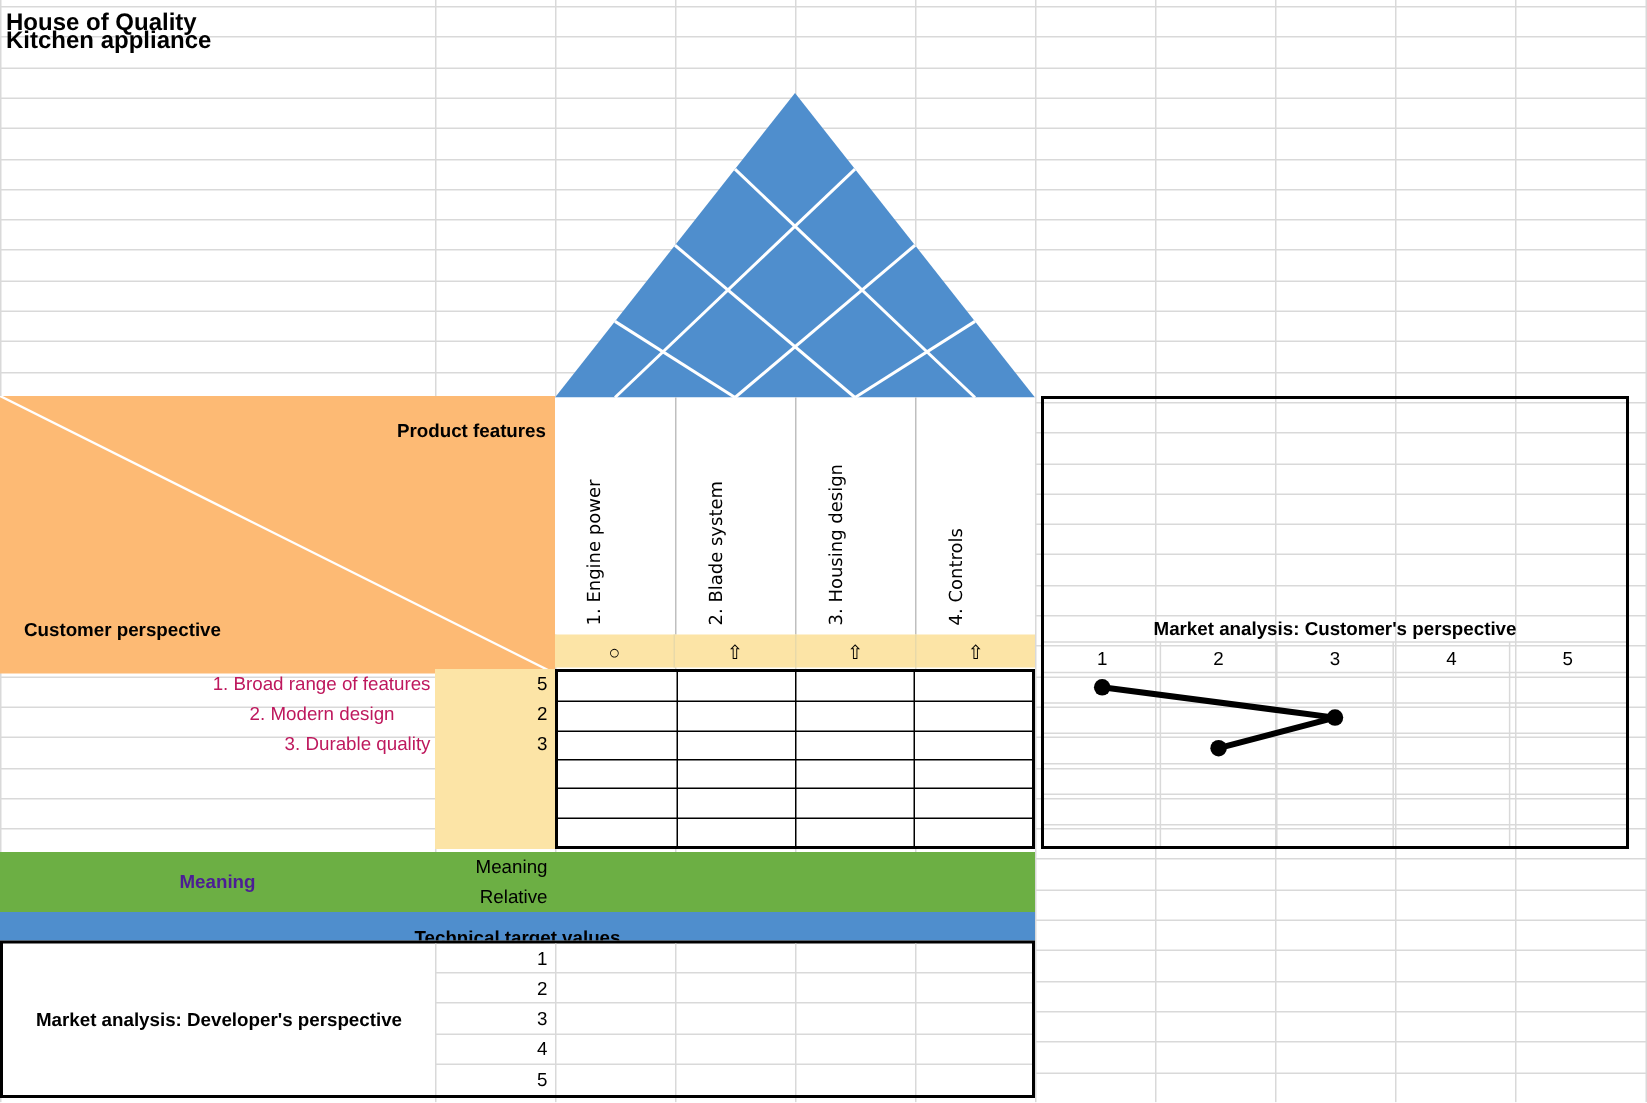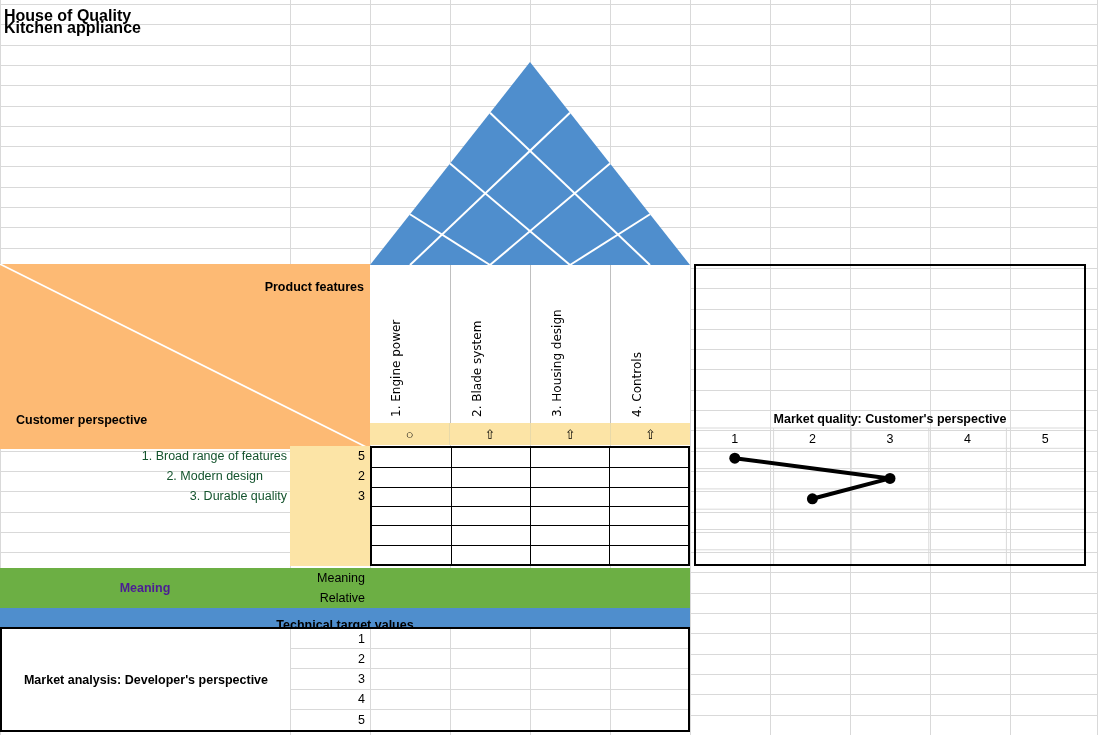--- a/index.html
+++ b/index.html
@@ -75,21 +75,21 @@
     font-size: 13px; color: #000;
     border-right: 1px solid #e8d9a9;
   }
   .dir-cell:last-child { border-right: none; }
 
   
   .cr-name {
     position: absolute;
     display: flex; align-items: center; justify-content: flex-end;
     padding-right: 3px;
-    font-size: 12.5px; color: #14532d;
+    font-size: 12.5px; color: #be185d;
     white-space: nowrap;
   }
   .weight-col { position: absolute; background: #FCE4A6; }
   .weight-cell {
     position: absolute;
     display: flex; align-items: center; justify-content: flex-end;
     padding-right: 5px;
     font-size: 12.5px; color: #000;
   }
 
@@ -353,21 +353,21 @@
       <div style="position: absolute; left: 608px; top: 60.6px; width: 78px; height: 20.2px; border-bottom: 1px solid rgb(217, 217, 217);"></div>
       <div class="dev-scale-cell" style="left: 288px; top: 80.8px; width: 80px; height: 20.2px; border-bottom: none;">5</div>
       <div style="position: absolute; left: 368px; top: 80.8px; width: 80px; height: 20.2px; border-bottom: none;"></div>
       <div style="position: absolute; left: 448px; top: 80.8px; width: 80px; height: 20.2px; border-bottom: none;"></div>
       <div style="position: absolute; left: 528px; top: 80.8px; width: 80px; height: 20.2px; border-bottom: none;"></div>
       <div style="position: absolute; left: 608px; top: 80.8px; width: 78px; height: 20.2px; border-bottom: none;"></div>
     </div>
   <div class="dev-lbl" style="left:2px;top:627px;width:288px;height:105px;">Market analysis: Developer's perspective</div>
 
   <div class="cust-block" style="left:694px;top:264px;width:392px;height:302px;" id="custblock">
-    <div class="cust-title" style="top:146px;">Market quality: Customer's perspective</div>
+    <div class="cust-title" style="top:146px;">Market analysis: Customer's perspective</div>
     <svg class="cust-svg" viewBox="0 0 388 298" preserveAspectRatio="none" id="custsvg">
         <line x1="77.6" y1="162" x2="77.6" y2="298" stroke="#d9d9d9" stroke-width="1"></line>
         <line x1="155.2" y1="162" x2="155.2" y2="298" stroke="#d9d9d9" stroke-width="1"></line>
         <line x1="232.79999999999998" y1="162" x2="232.79999999999998" y2="298" stroke="#d9d9d9" stroke-width="1"></line>
         <line x1="310.4" y1="162" x2="310.4" y2="298" stroke="#d9d9d9" stroke-width="1"></line>
         <line x1="0" y1="162" x2="388" y2="162" stroke="#d9d9d9" stroke-width="1"></line>
         <line x1="0" y1="182.3" x2="388" y2="182.3" stroke="#d9d9d9" stroke-width="1"></line>
         <line x1="0" y1="202.6" x2="388" y2="202.6" stroke="#d9d9d9" stroke-width="1"></line>
         <line x1="0" y1="222.9" x2="388" y2="222.9" stroke="#d9d9d9" stroke-width="1"></line>
         <line x1="0" y1="243.2" x2="388" y2="243.2" stroke="#d9d9d9" stroke-width="1"></line>

